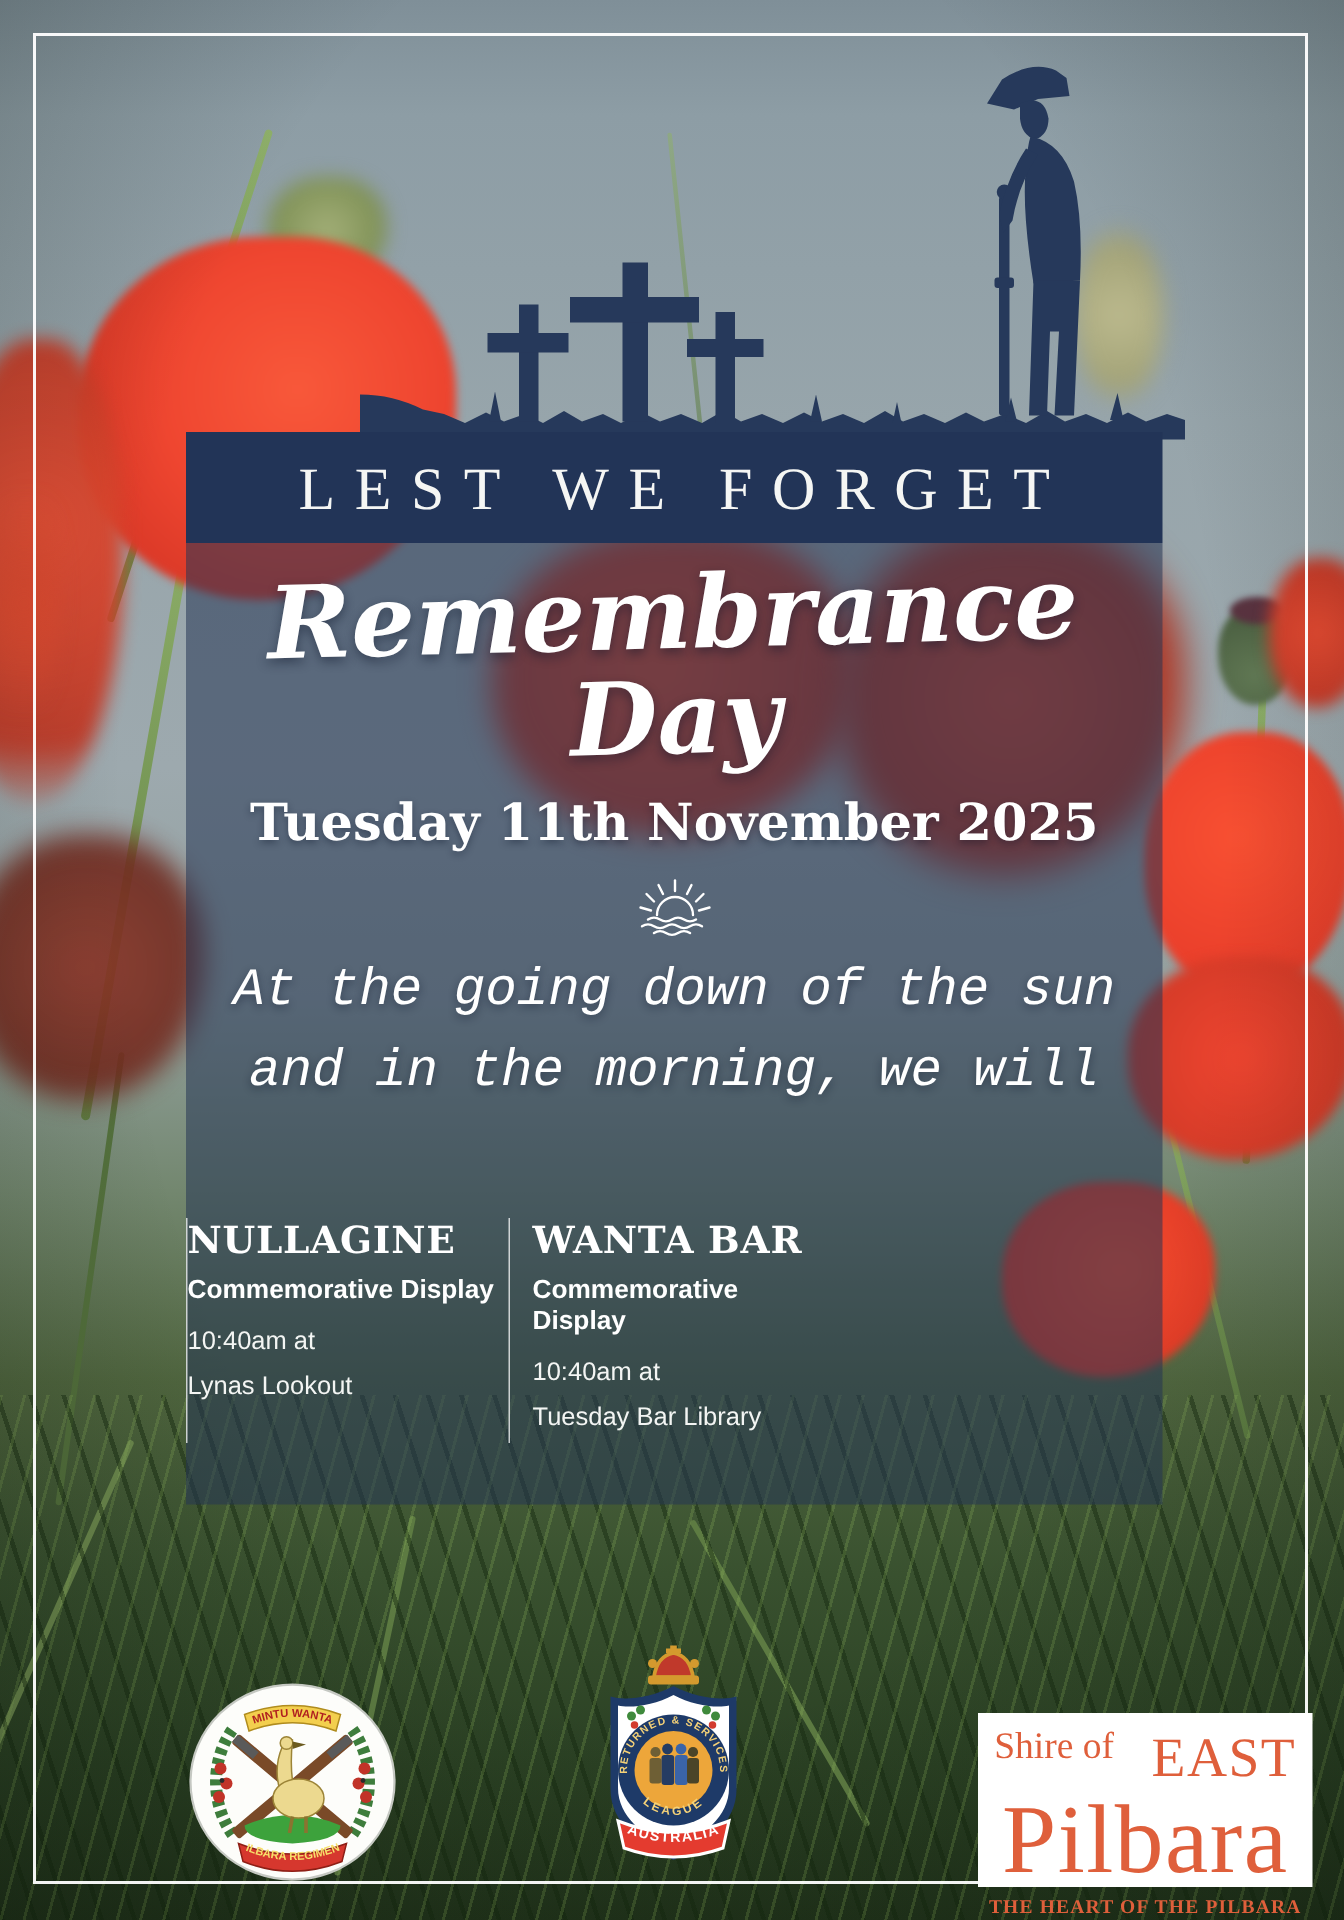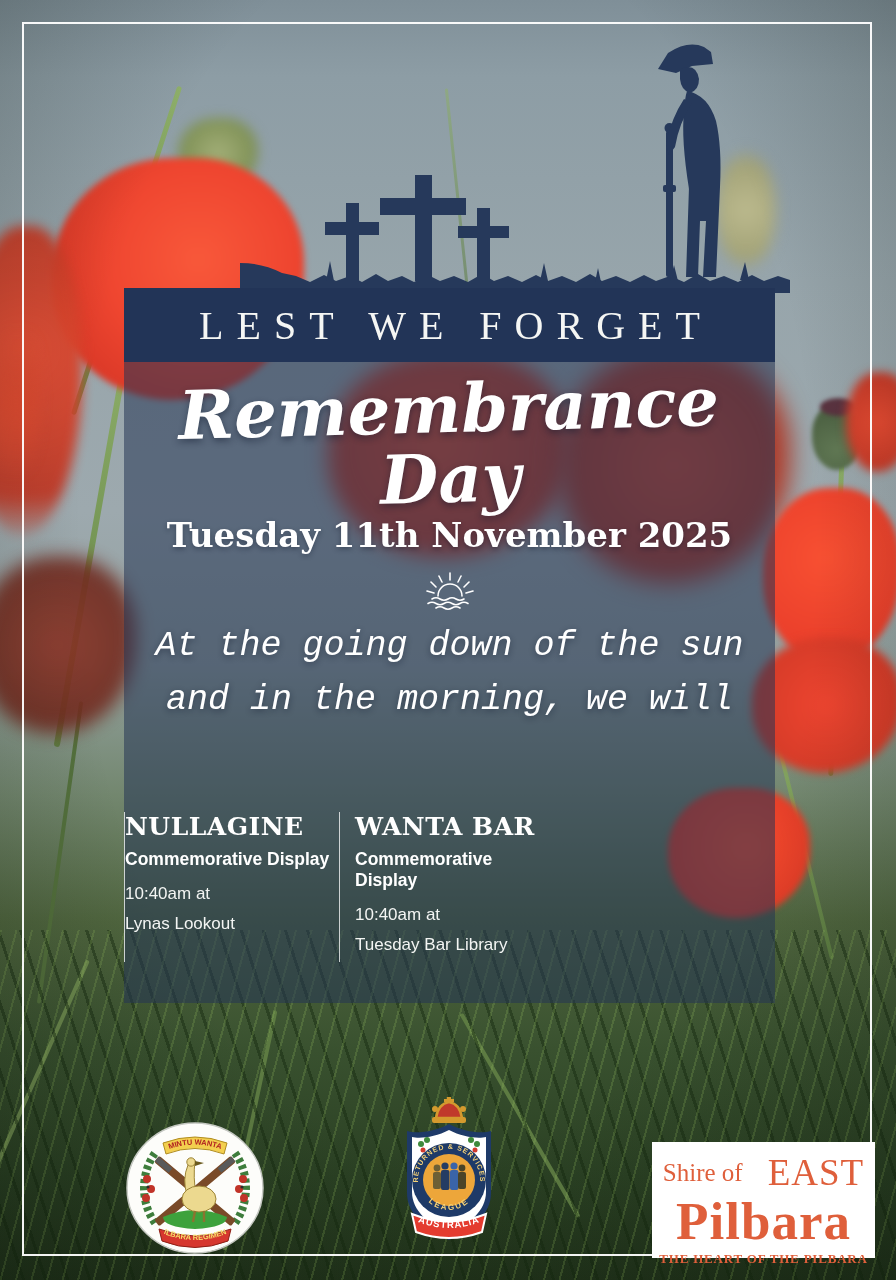--- a/index.html
+++ b/index.html
@@ -65,21 +65,21 @@
     background:#223457;display:flex;align-items:center;justify-content:center;}
   .banner-text{color:#f5f6f4;font-family:"Liberation Serif",serif;font-size:40px;
     letter-spacing:13px;white-space:nowrap;text-indent:13px;}
   .overlay{position:absolute;left:124px;top:362px;width:651px;height:641px;z-index:3;
     background:rgba(36,52,84,0.55);}
   .content{position:absolute;left:124px;top:362px;width:651px;height:641px;z-index:4;
     color:#fff;text-align:center;}
   .title{margin-top:12px;font-family:"DejaVu Serif",serif;font-style:italic;font-weight:bold;
     font-size:67px;line-height:1.05;transform:rotate(-1.5deg);
     text-shadow:0 3px 7px rgba(10,20,40,.45);}
-  .date{margin-top:0;font-family:"DejaVu Serif",serif;font-weight:bold;font-size:34px;
+  .date{margin-top:14px;font-family:"DejaVu Serif",serif;font-weight:bold;font-size:34px;
     text-shadow:0 2px 5px rgba(10,20,40,.4);}
   .sun{margin:14px auto 0;display:block;}
   .quote{margin-top:8px;font-family:Liberation Mono, monospace;font-style:italic;font-size:35px;
     line-height:54px;text-shadow:0 2px 6px rgba(10,20,40,.45);}
   .events{position:absolute;left:0;top:450px;width:651px;display:flex;text-align:left;}
   .ecol{min-height:150px;}
   .ecol.c1{margin-left:24px;width:193px;}
   .ecol.c2{width:215px;border-left:1px solid rgba(255,255,255,.75);padding-left:0;box-sizing:border-box;}
   .ecol.c3{width:219px;border-left:1px solid rgba(255,255,255,.75);padding-left:15px;box-sizing:border-box;}
   .town{font-family:"DejaVu Serif",serif;font-weight:bold;font-size:25px;letter-spacing:.5px;
@@ -91,24 +91,24 @@
   .frame{position:absolute;left:22px;top:22px;width:850px;height:1234px;z-index:5;
     border:2px solid rgba(255,255,255,.95);box-sizing:border-box;pointer-events:none;}
 
   
   .logo{position:absolute;z-index:6;}
   .crest{left:125px;top:1121px;}
   .rsl{left:394px;top:1096px;}
   .shirebox{left:652px;top:1142px;width:223px;height:116px;background:#fff;
     color:#DF5F3B;font-family:"Liberation Serif",serif;text-align:center;box-sizing:border-box;
     padding-top:9px;}
-  .shire-row1{display:flex;justify-content:center;align-items:center;gap:25px;font-family:Liberation Serif, serif;}
+  .shire-row1{display:flex;justify-content:center;align-items:flex-start;gap:25px;font-family:Liberation Serif, serif;}
   .shire-prefix{font-size:25px;}
   .shire-east{font-size:37px;letter-spacing:1px;}
-  .shire-name{font-size:53px;line-height:1.02;font-weight:bold;letter-spacing:1px;}
+  .shire-name{font-size:65px;line-height:1.02;font-weight:normal;letter-spacing:1px;}
   .shire-tag{font-size:13px;letter-spacing:.8px;margin-top:3px;font-weight:bold;}
 </style>
 </head>
 <body>
 
 <div class="poster">
 
   <div class="bg">
     <div class="sky"></div>
     <div class="blob p4"></div>

